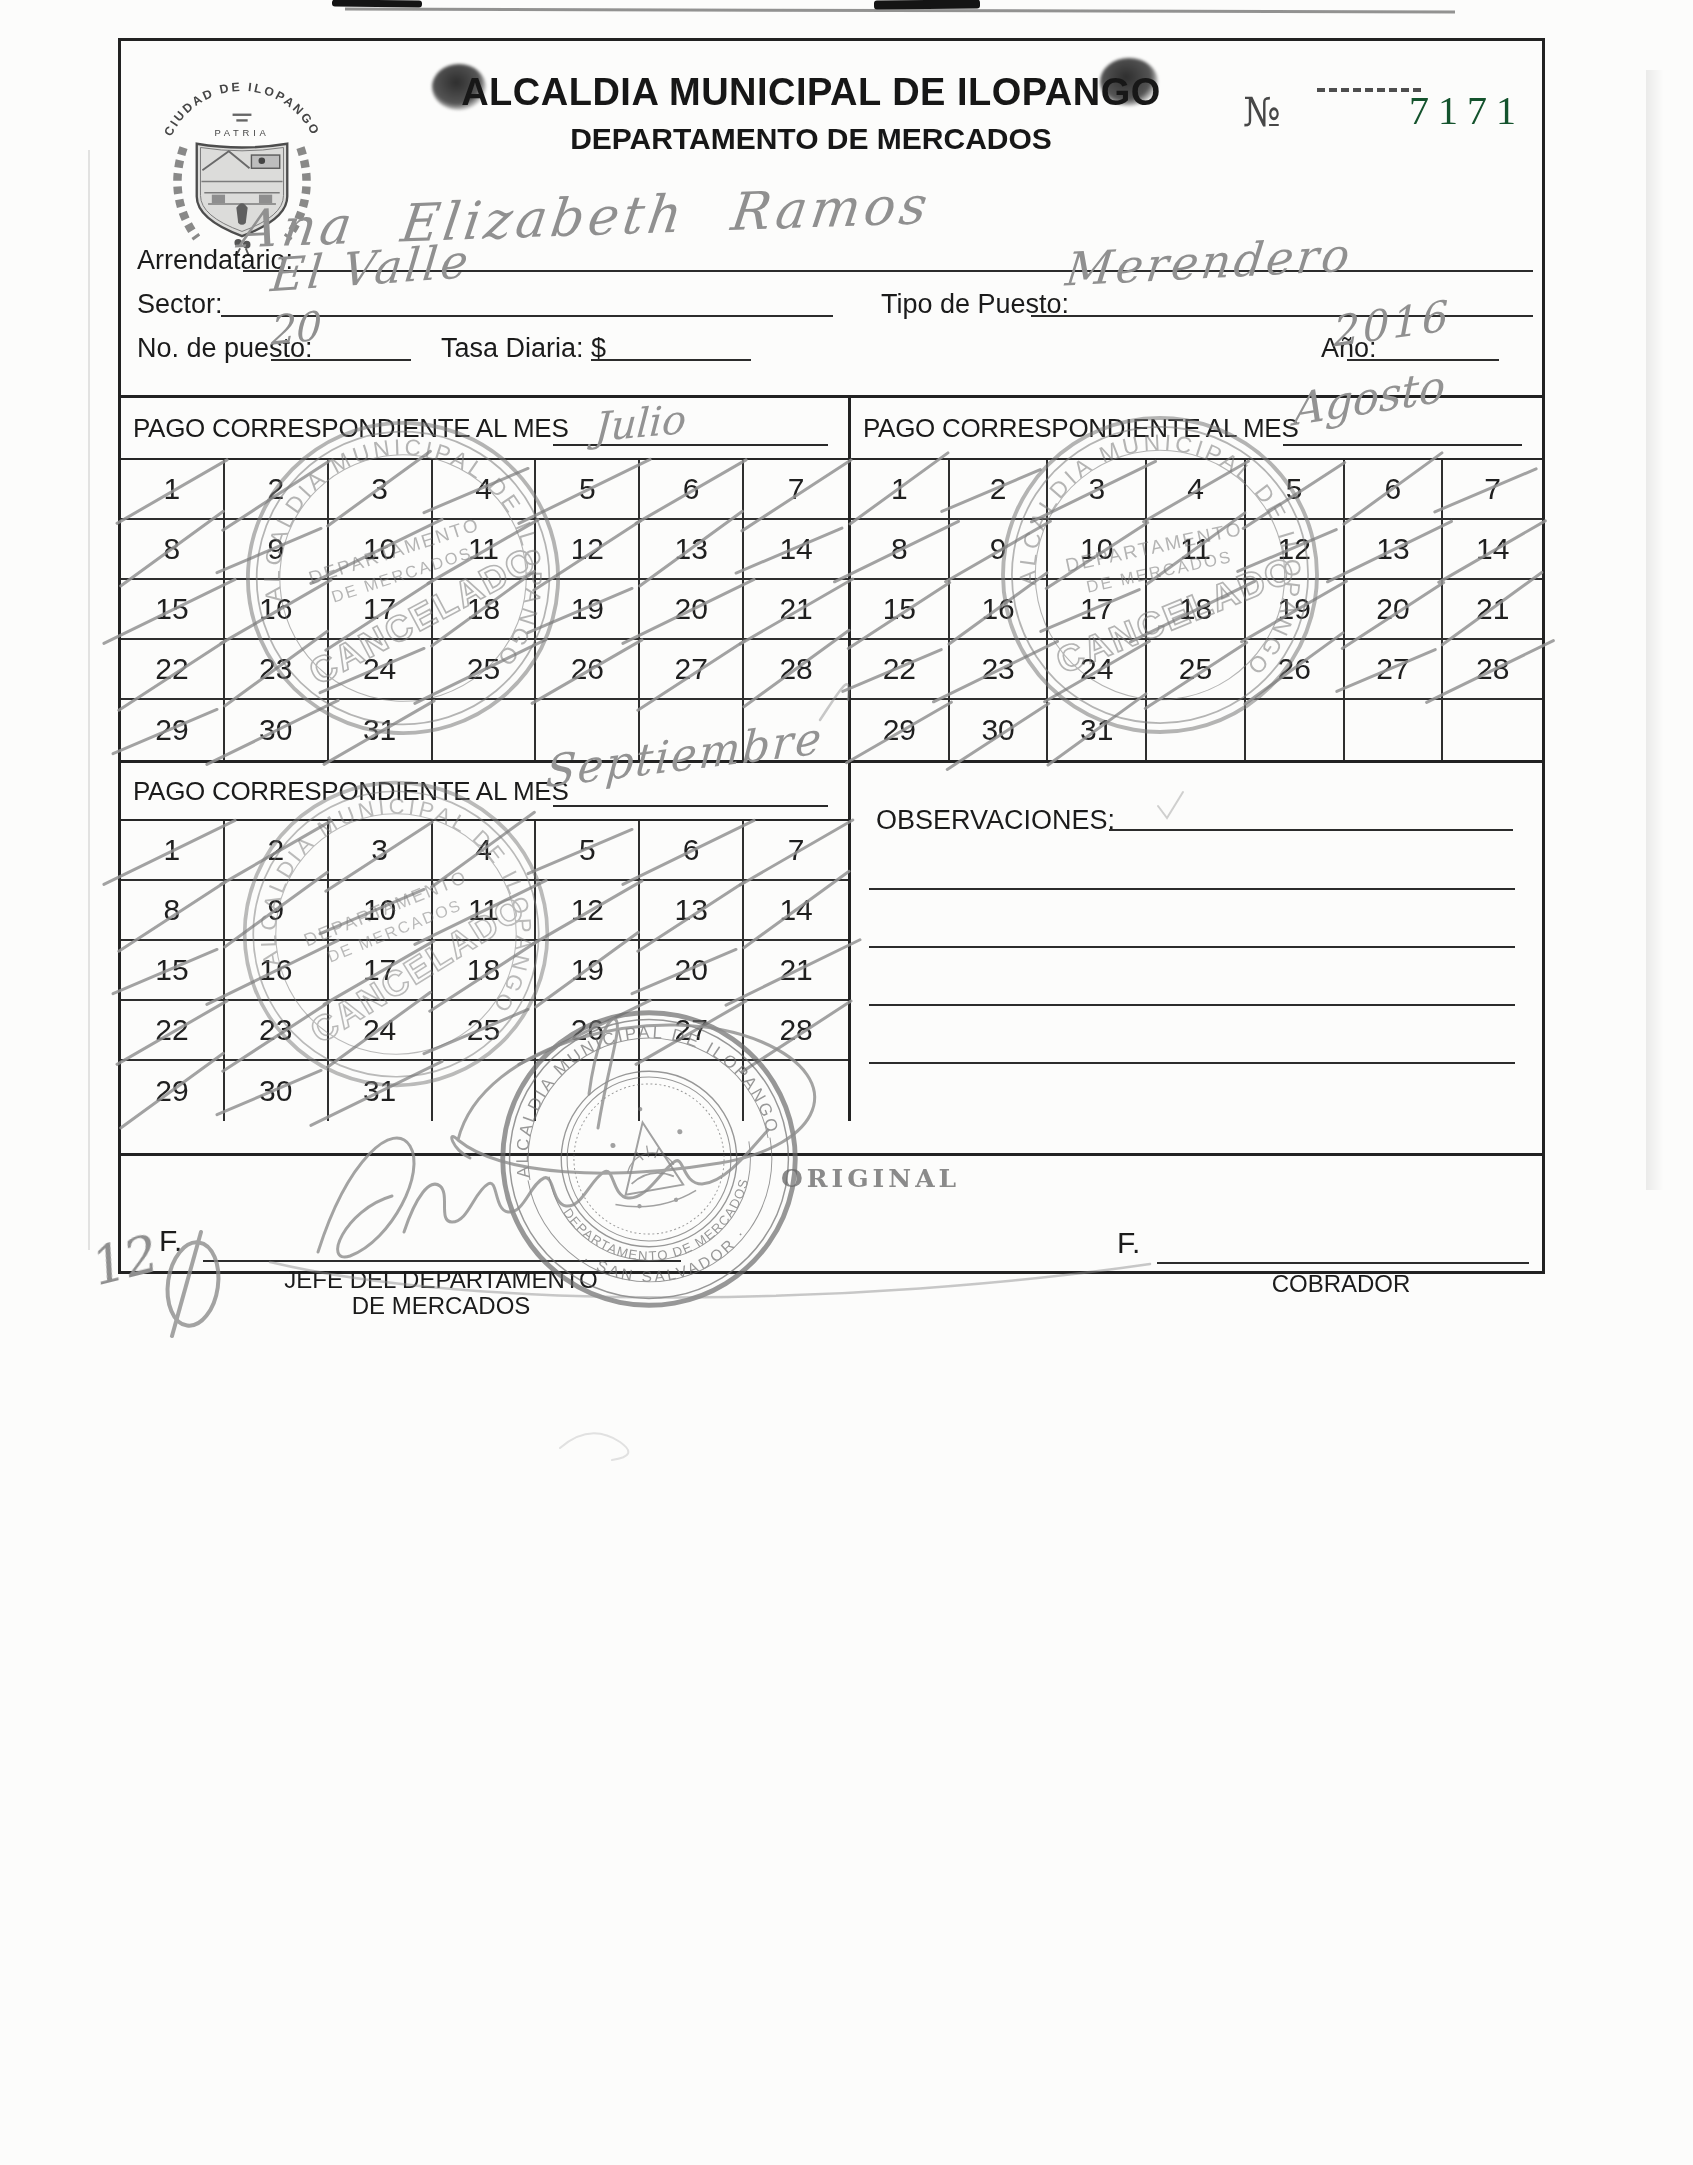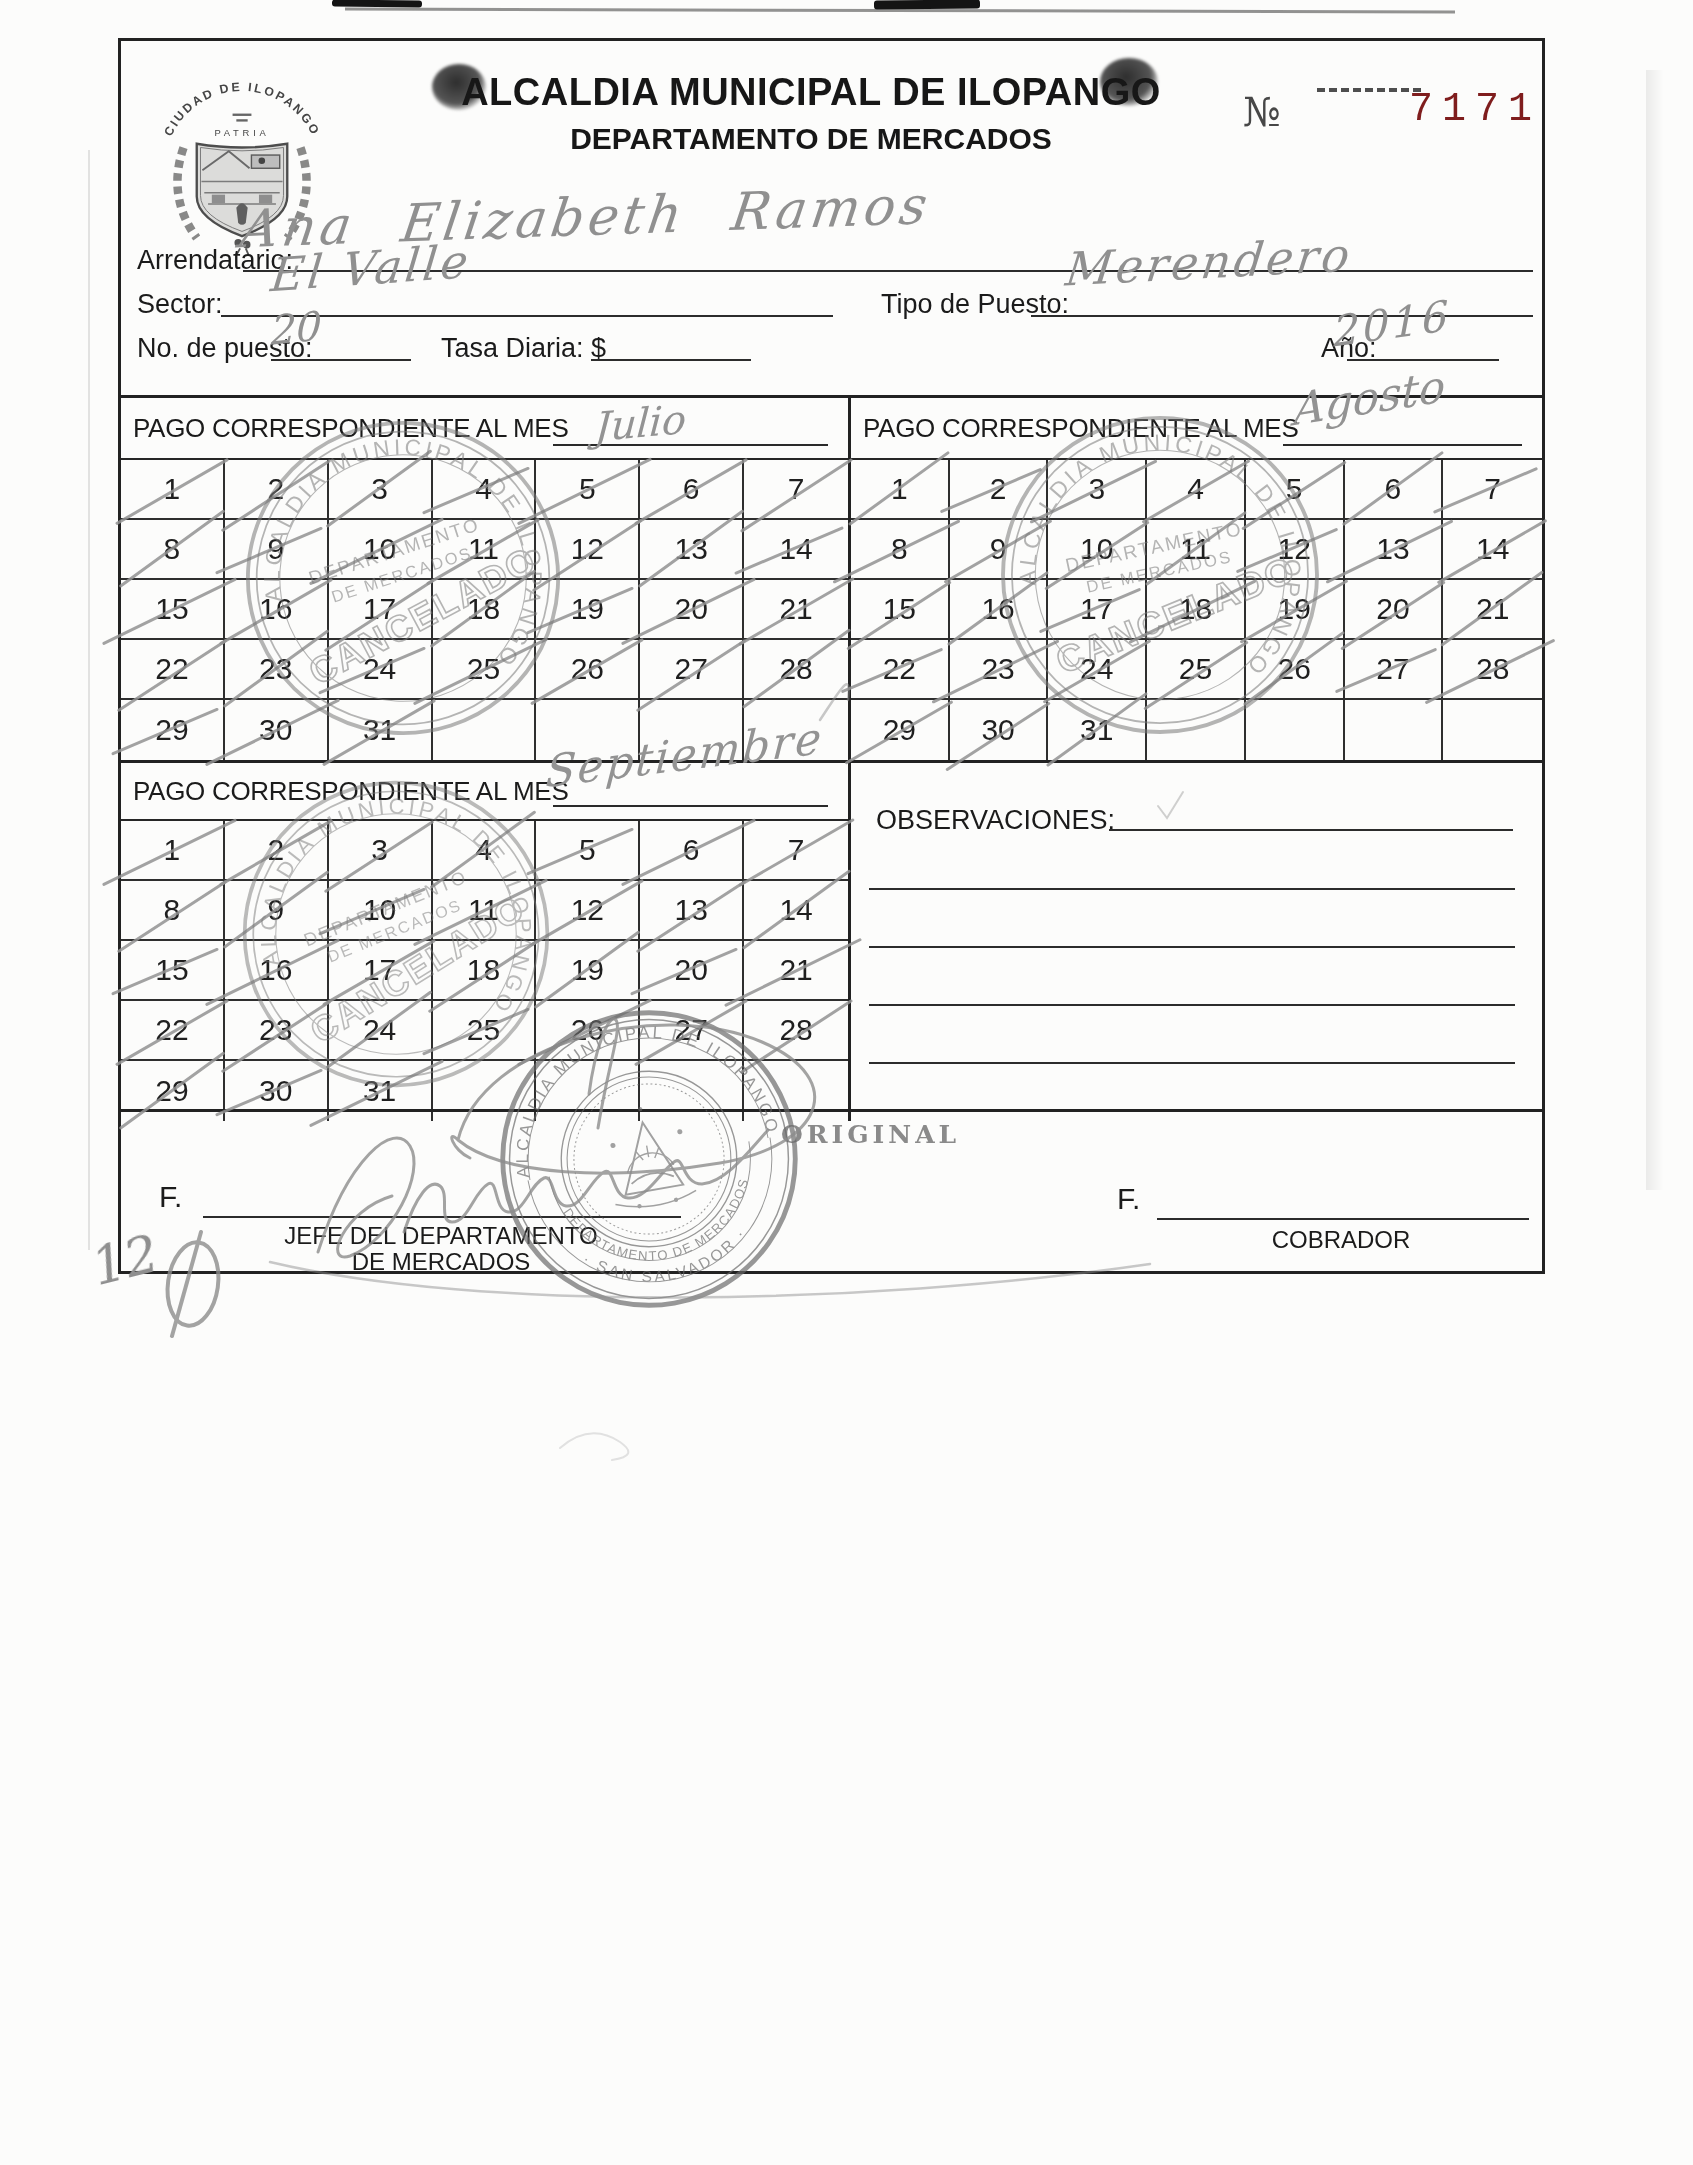--- a/index.html
+++ b/index.html
@@ -22,36 +22,36 @@
   
   .form{position:absolute;left:118px;top:38px;width:1427px;height:1236px;border:3px solid #222;background:transparent;}
 
   
   .logo{position:absolute;left:14px;top:16px;width:214px;height:198px;}
   .title-block{position:absolute;left:240px;top:30px;width:900px;text-align:center;}
   .title-main{font-size:38px;font-weight:bold;letter-spacing:.5px;color:#171717;}
   .title-sub{font-size:30px;font-weight:bold;margin-top:8px;color:#171717;}
   .no-label{position:absolute;left:1122px;top:48px;font-family:"DejaVu Serif",serif;font-size:40px;color:#474747;}
   .no-dashes{position:absolute;left:1196px;top:47px;width:104px;border-top:4px dashed #4e4e4e;}
-  .no-digits{position:absolute;left:1288px;top:46px;font-family:Liberation Mono, monospace;font-size:40px;letter-spacing:9px;color:#7f1d1d;}
+  .no-digits{position:absolute;left:1288px;top:46px;font-family:Liberation Serif, serif;font-size:40px;letter-spacing:9px;color:#14532d;}
 
   
   .flabel{position:absolute;font-size:27px;color:#1b1b1b;white-space:nowrap;}
   .fline{position:absolute;border-top:2.6px solid #2c2c2c;}
   .hw{position:absolute;font-family:"DejaVu Serif",serif;font-style:italic;color:#909090;white-space:nowrap;z-index:2;}
   .hw-name{left:120px;top:146px;font-size:52px;letter-spacing:4px;word-spacing:26px;transform:rotate(-2deg) skewX(-10deg);}
   .hw-sector{left:150px;top:200px;font-size:46px;letter-spacing:3px;transform:rotate(-4deg) skewX(-10deg);}
   .hw-tipo{left:945px;top:194px;font-size:46px;letter-spacing:3px;transform:rotate(-3deg) skewX(-10deg);}
   .hw-puesto{left:150px;top:264px;font-size:40px;transform:rotate(-6deg) skewX(-8deg);}
   .hw-anio{left:1212px;top:258px;font-size:42px;letter-spacing:3px;transform:rotate(-8deg) skewX(-8deg);}
 
   
   .sec-cal-top{position:absolute;left:0;top:354px;width:100%;height:365px;border-top:3px solid #222;display:flex;}
   .sec-bottom{position:absolute;left:0;top:719px;width:100%;height:361px;border-top:3px solid #222;display:flex;}
-  .sec-footer{position:absolute;left:0;top:1068px;width:100%;height:121px;border-top:3px solid #222;}
+  .sec-footer{position:absolute;left:0;top:1112px;width:100%;height:121px;border-top:3px solid #222;}
   .calendar{position:relative;height:100%;}
   .cal-w-left{width:727px;}
   .cal-w-right{flex:1;border-left:3px solid #222;}
   .cal-title{position:relative;height:62px;border-bottom:2.5px solid #262626;display:flex;align-items:center;padding-left:12px;}
   .sec-bottom .cal-title{height:58px;}
   .cal-label{font-size:26px;letter-spacing:-0.3px;color:#1b1b1b;white-space:nowrap;}
   .cal-line{position:absolute;left:432px;right:20px;bottom:12px;border-bottom:2.6px solid #2a2a2a;}
   .cal-month{position:absolute;font-family:"DejaVu Serif",serif;font-style:italic;color:#939393;white-space:nowrap;z-index:2;}
   .cal0 .cal-month{left:474px;top:2px;font-size:40px;transform:rotate(-5deg) skewX(-9deg);}
   .cal1 .cal-month{left:442px;top:-26px;font-size:44px;transform:rotate(-9deg) skewX(-11deg);}

